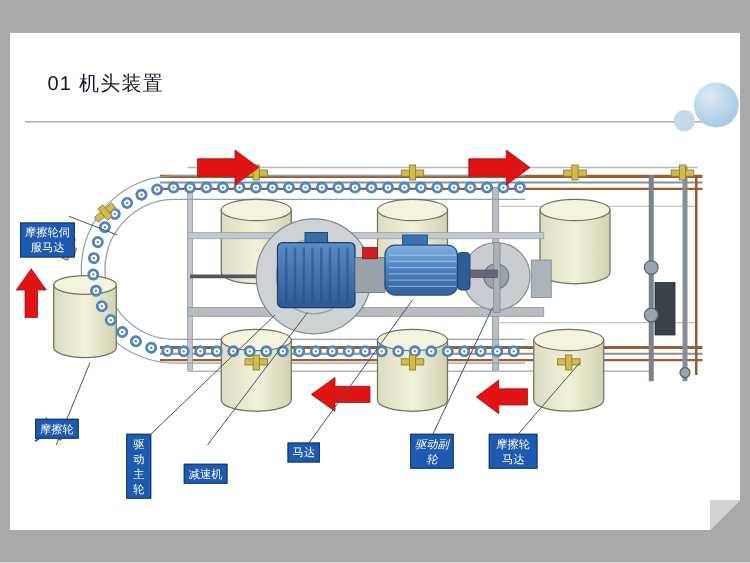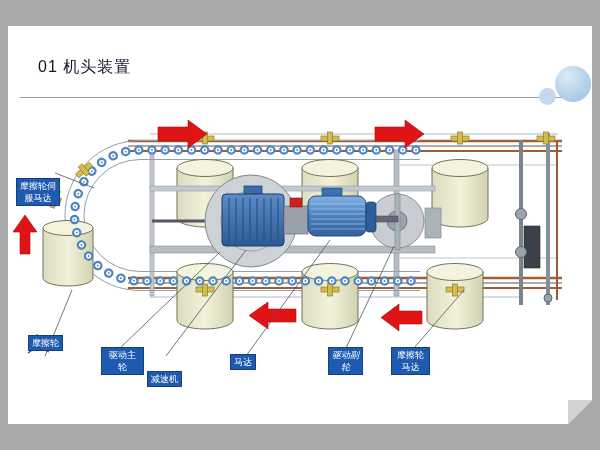--- a/index.html
+++ b/index.html
@@ -40,21 +40,21 @@
   svg.diagram { position:absolute; left:0; top:0; }
   .label {
     position:absolute; z-index:5;
     background:#1e5ab0; color:#ffffff; border:1px solid #143e7e;
     font-size:9px; line-height:12px; text-align:center; padding:1px 3px;
     white-space:nowrap;
   }
   .label.wrap { white-space:normal; word-break:break-all; }
   .lbl-servo   { left:16px;  top:146px; width:44px;margin-top:32px; }
   .lbl-friction{ left:28px;  top:335px; }
-  .lbl-main    { left:101px; top:347px; width:43px; }
+  .lbl-main    { left:101px; top:347px; width:20px; }
   .lbl-reducer { left:147px; top:371px; }
   .lbl-motor   { left:230px; top:354px; }
   .lbl-sub     { left:328px; top:347px; width:35px;font-style:italic; }
   .lbl-fwmotor { left:391px; top:347px; width:39px; }
 </style>
 </head>
 <body>
 
 <div class="slide"></div>
 <div class="fold"></div>

